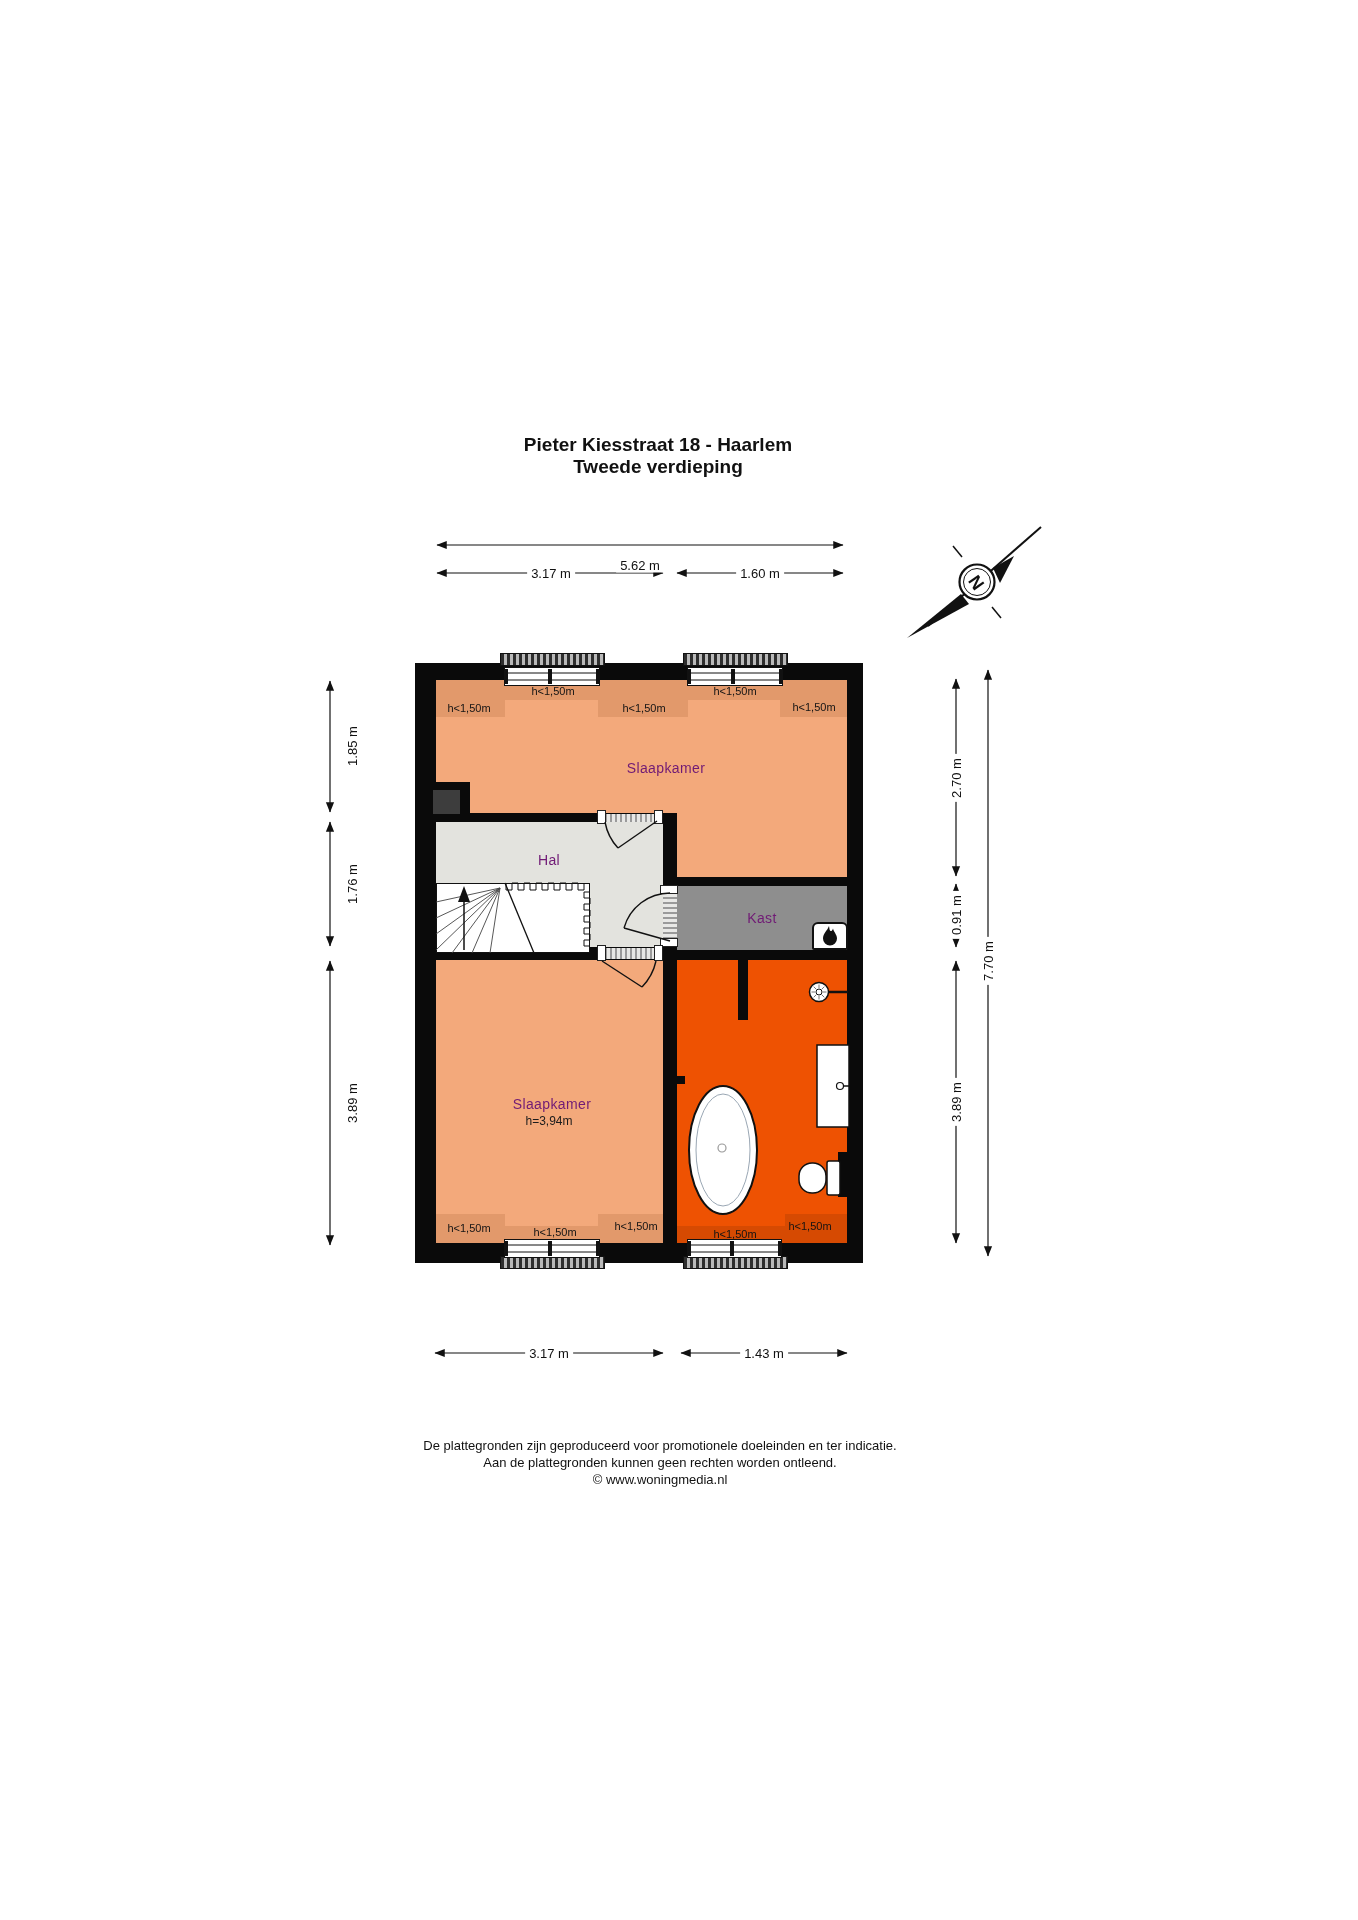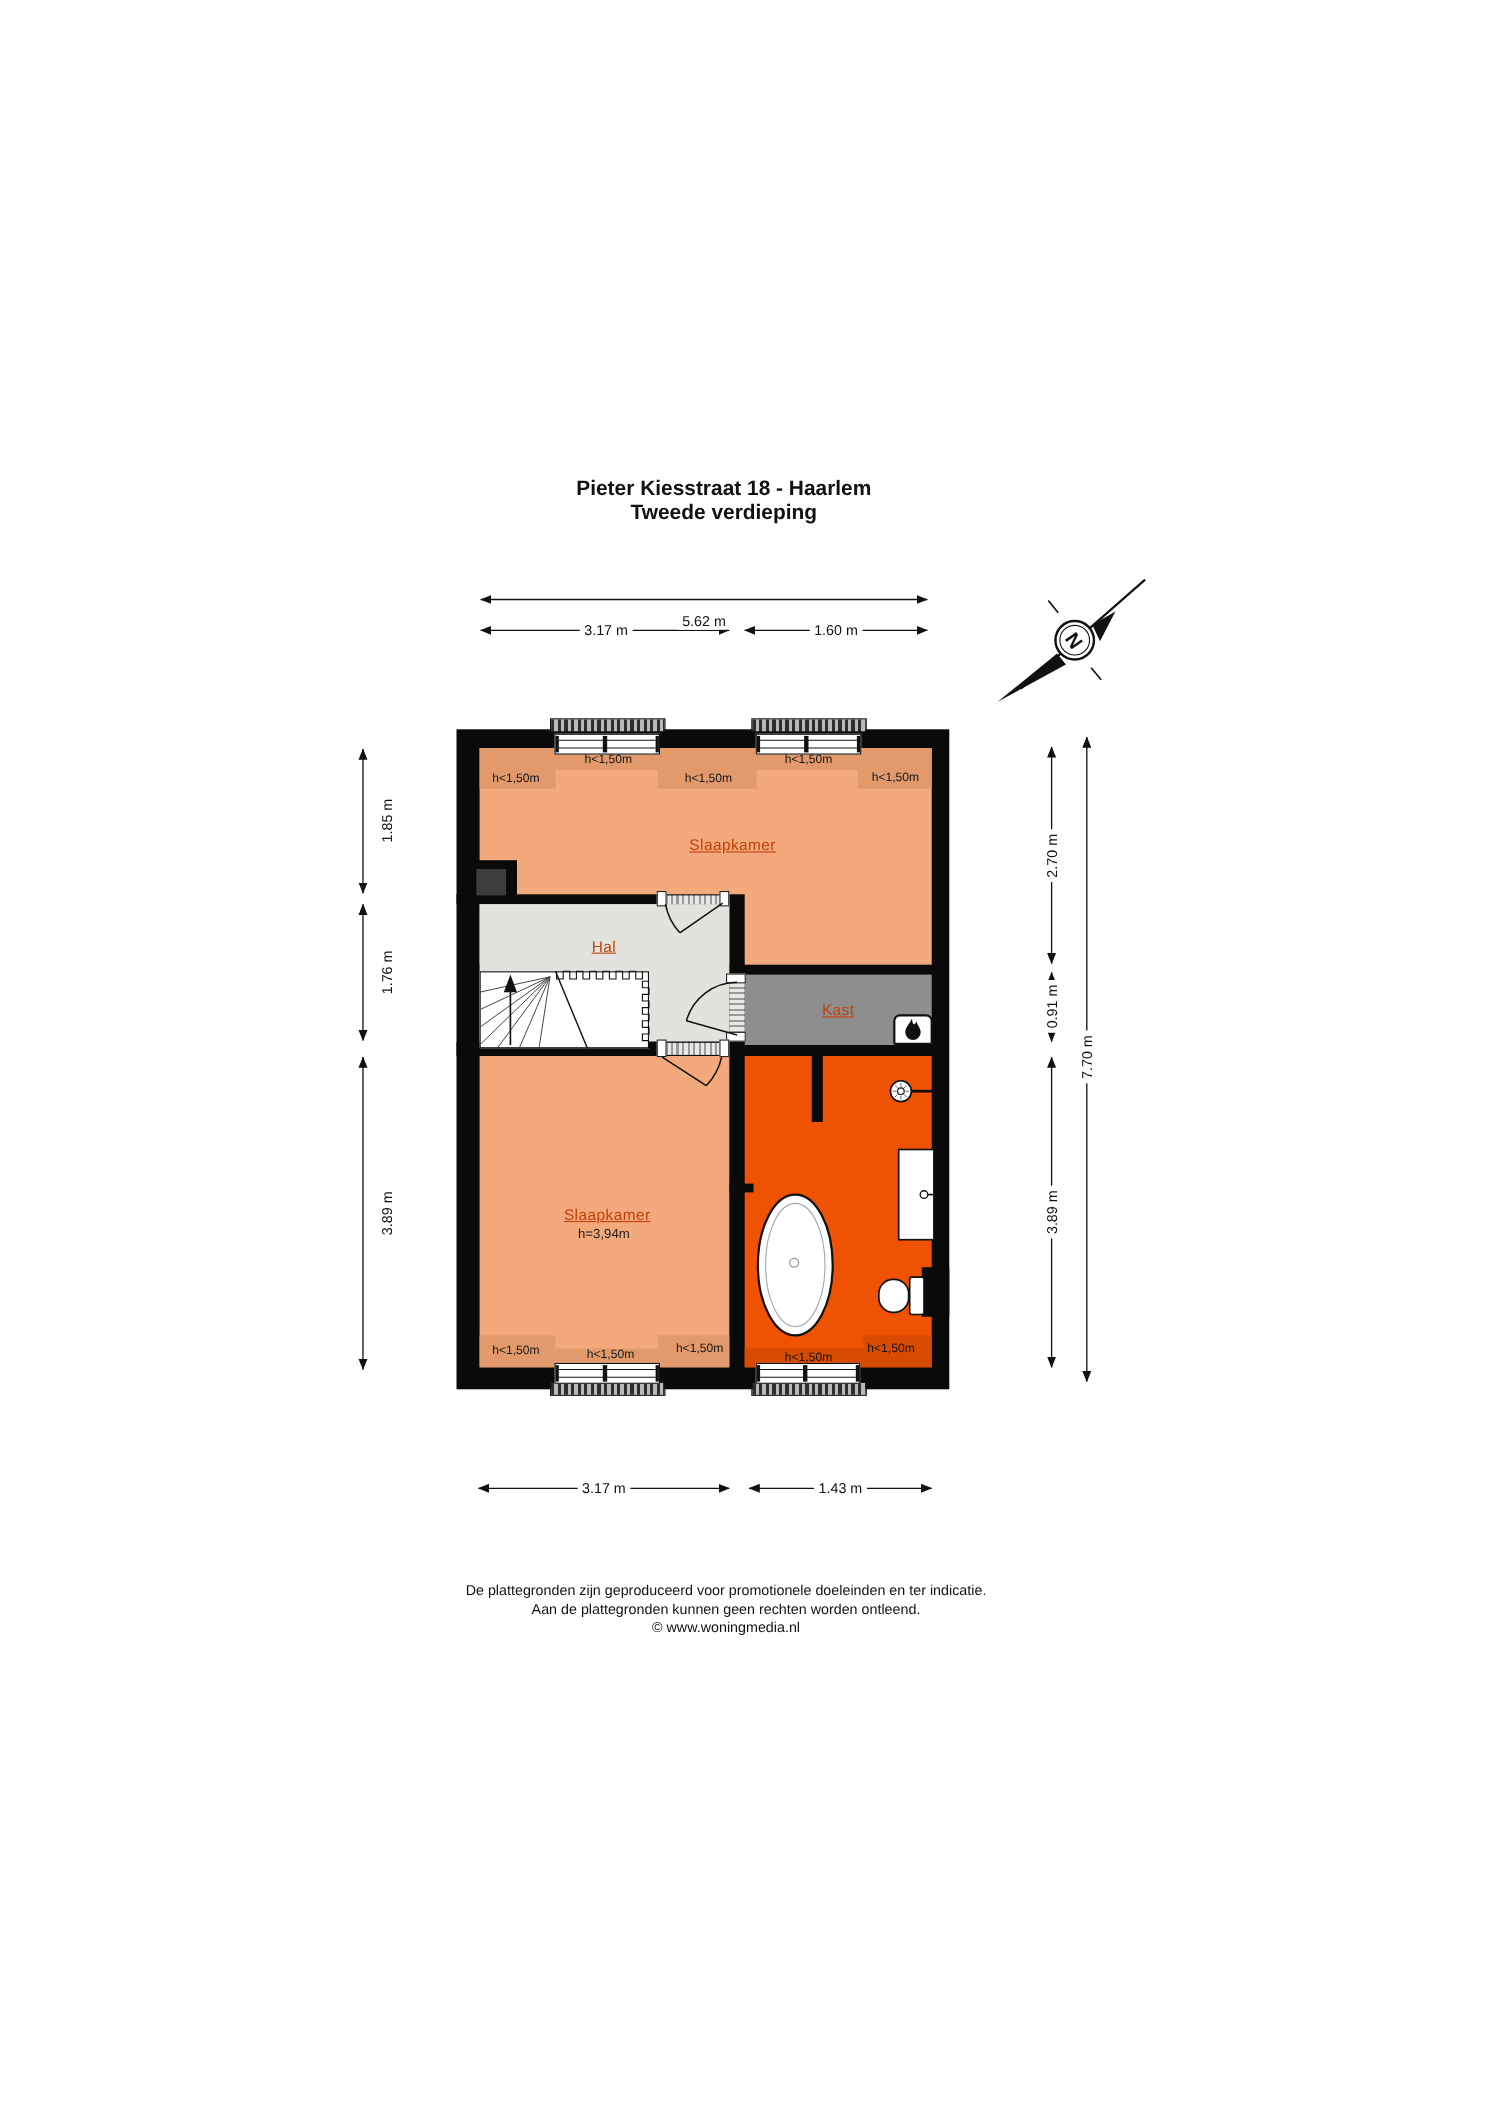--- a/index.html
+++ b/index.html
@@ -5,21 +5,21 @@
   html,body{margin:0;padding:0;background:#ffffff;}
   #canvas{position:relative;width:1358px;height:1920px;background:#ffffff;overflow:hidden;
           font-family:"Liberation Sans", sans-serif;color:#111;}
   .abs{position:absolute;}
   .z1{z-index:1}.z2{z-index:2}.z3{z-index:3}
   .ctr{transform:translate(-50%,-50%);white-space:nowrap;}
   .rot{transform:translate(-50%,-50%) rotate(-90deg);white-space:nowrap;}
   .title{font-size:19px;font-weight:bold;text-align:center;width:100%;left:-21px;}
   .dim{font-size:13px;background:#fff;padding:0 4px;line-height:15px;}
   .dim-nobg{font-size:13px;line-height:15px;}
-  .room-label{font-size:14px;color:#c2410c;letter-spacing:.4px;text-decoration:underline;}
+  .room-label{font-size:14px;color:#701a75;letter-spacing:.4px;}
   .sub-label{font-size:12px;color:#1c1c1c;}
   .h-label{font-size:11px;color:#141414;}
   .footer{font-size:13px;text-align:center;width:100%;left:-19px;line-height:17px;}
   .wall{background:#0a0a0a;}
   .room-peach{background:#F3A97B;}
   .band-peach{background:#E2996B;}
   .room-orange{background:#EE5202;}
   .band-orange{background:#D64A02;}
   .room-hal{background:#E3E3DE;}
   .room-kast{background:#8E8E8E;}

